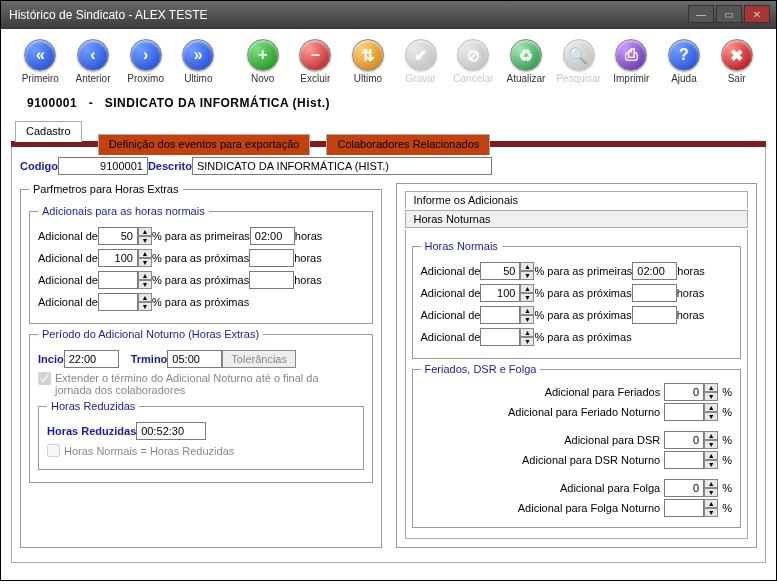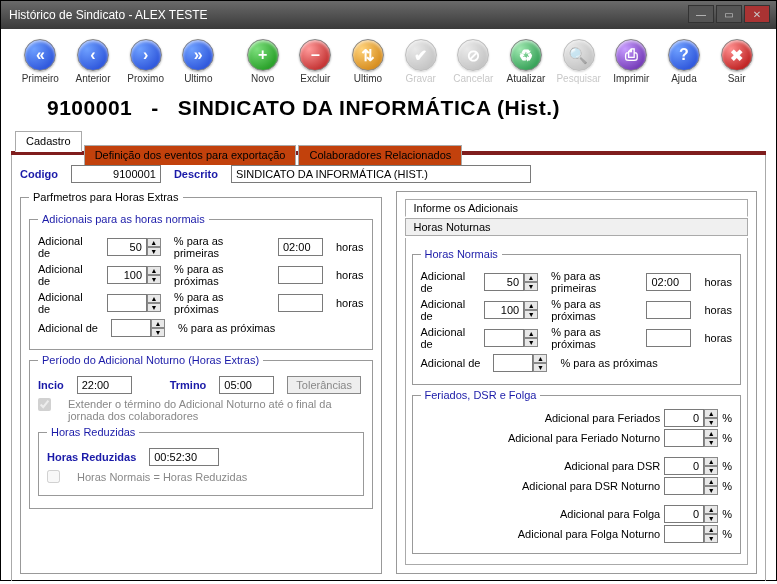--- a/index.html
+++ b/index.html
@@ -17,26 +17,26 @@
   .lbl { margin-top:2px; font-size:10px; color:#333;}
   .tbtn.disabled .lbl{color:#999;}
   .blue{background:radial-gradient(circle at 30% 30%,#6ea0ff,#1a3fd0);}
   .green{background:radial-gradient(circle at 30% 30%,#7de07d,#0c8a0c);}
   .red{background:radial-gradient(circle at 30% 30%,#ff9a9a,#b01010);}
   .orange{background:radial-gradient(circle at 30% 30%,#ffd27a,#c97600);}
   .gray{background:radial-gradient(circle at 30% 30%,#d8d8d8,#808080);}
   .grn2{background:radial-gradient(circle at 30% 30%,#9fe8b0,#148a3b);}
   .purple{background:radial-gradient(circle at 30% 30%,#c79bff,#5a1da0);}
   .redx{background:radial-gradient(circle at 30% 30%,#ff8e8e,#a00);}
-  .heading{font-size:21px; font-weight:bold; margin:10px 6px 10px 36px; letter-spacing:.5px;}
-  .tabs { display:flex; gap:2px; border-bottom:4px solid #7f1d1d; padding-left:4px;align-items:flex-end;}
+  .heading{font-size:12px; font-weight:bold; margin:10px 6px 10px 16px; letter-spacing:.5px;}
+  .tabs { display:flex; gap:16px; border-bottom:6px solid #7f1d1d; padding-left:4px;}
   .tab { padding:3px 10px 4px 10px; border:1px solid #aaa; border-bottom:none; background:#c2410c; font-size:11px; position:relative; top:14px; cursor:pointer;}
   .tab.active{ background:#fff; font-weight:normal; top:1px; border-bottom:1px solid #fff;}
   .panel{ border:1px solid #aaa; border-top:none; padding:6px 8px 10px 8px; }
-  .row { display:flex; align-items:center; gap:13px; margin:4px 0;}
+  .row { display:flex; align-items:center; gap:0; margin:4px 0;}
   .flabel{ color:#1a1aa8; font-weight:bold; font-size:11px;}
   .flabel2{ color:#000; font-size:11px;}
   .inp { border:1px solid #7a7a7a; background:#fff; height:18px; padding:1px 4px; font-size:11px;}
   .inp.right{text-align:right;}
   fieldset{ border:1px solid #999; padding:6px 8px 8px 8px; margin:4px 0;}
   fieldset>legend{ color:#000; font-weight:normal; font-size:11px; padding:0 4px;}
   fieldset.inner>legend{ color:#1a1aa8;}
   .spin{ display:inline-flex; align-items:center;}
   .spin input{ width:40px; text-align:right;}
   .spbtns{display:flex;flex-direction:column; margin-left:0;}

